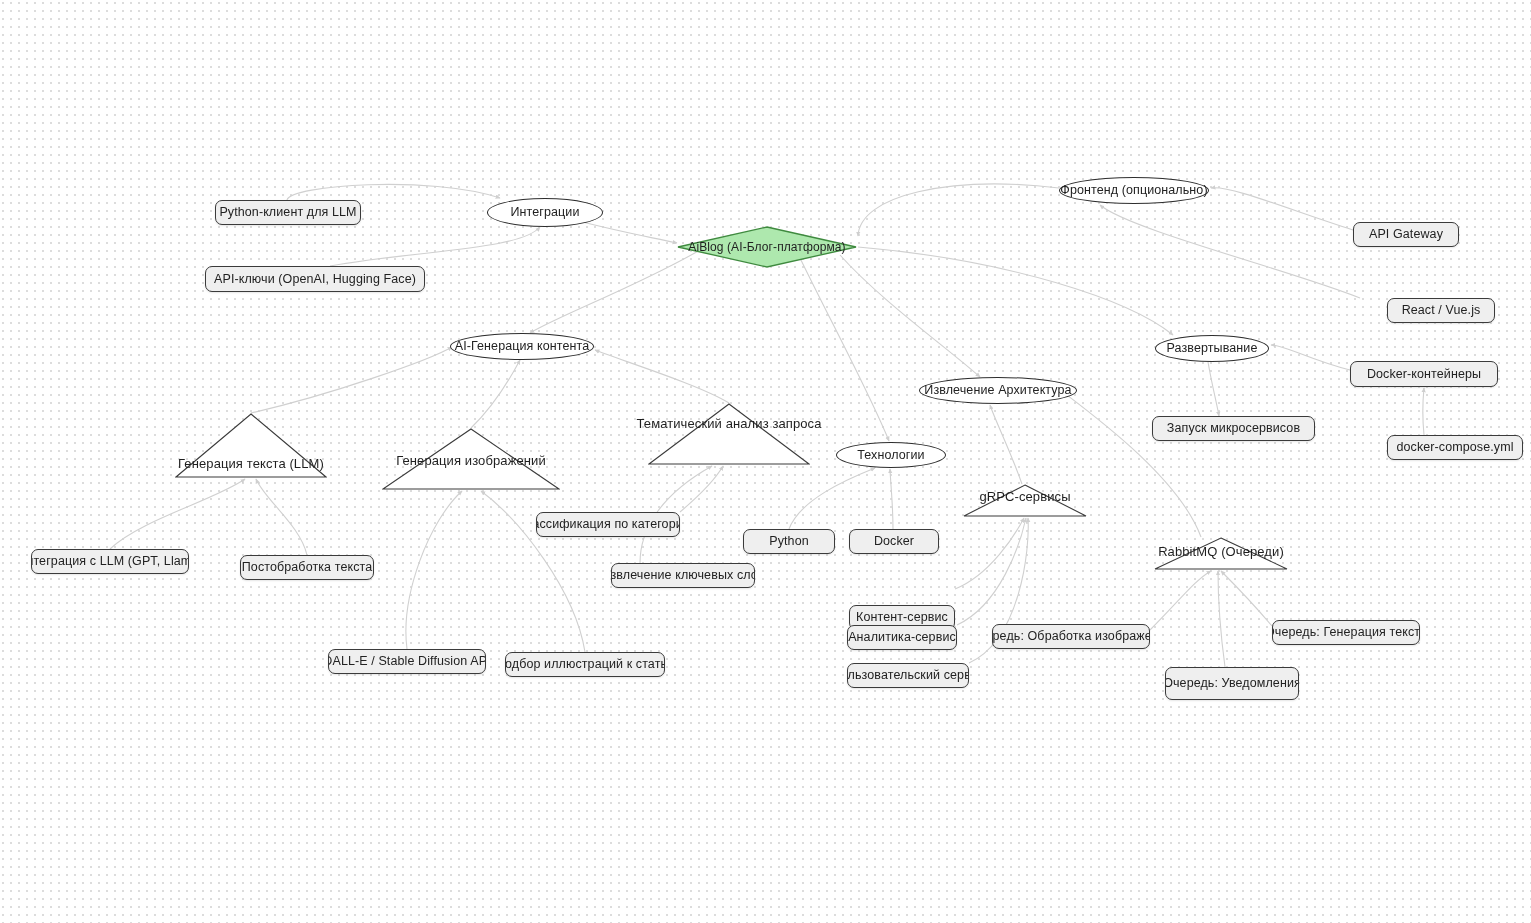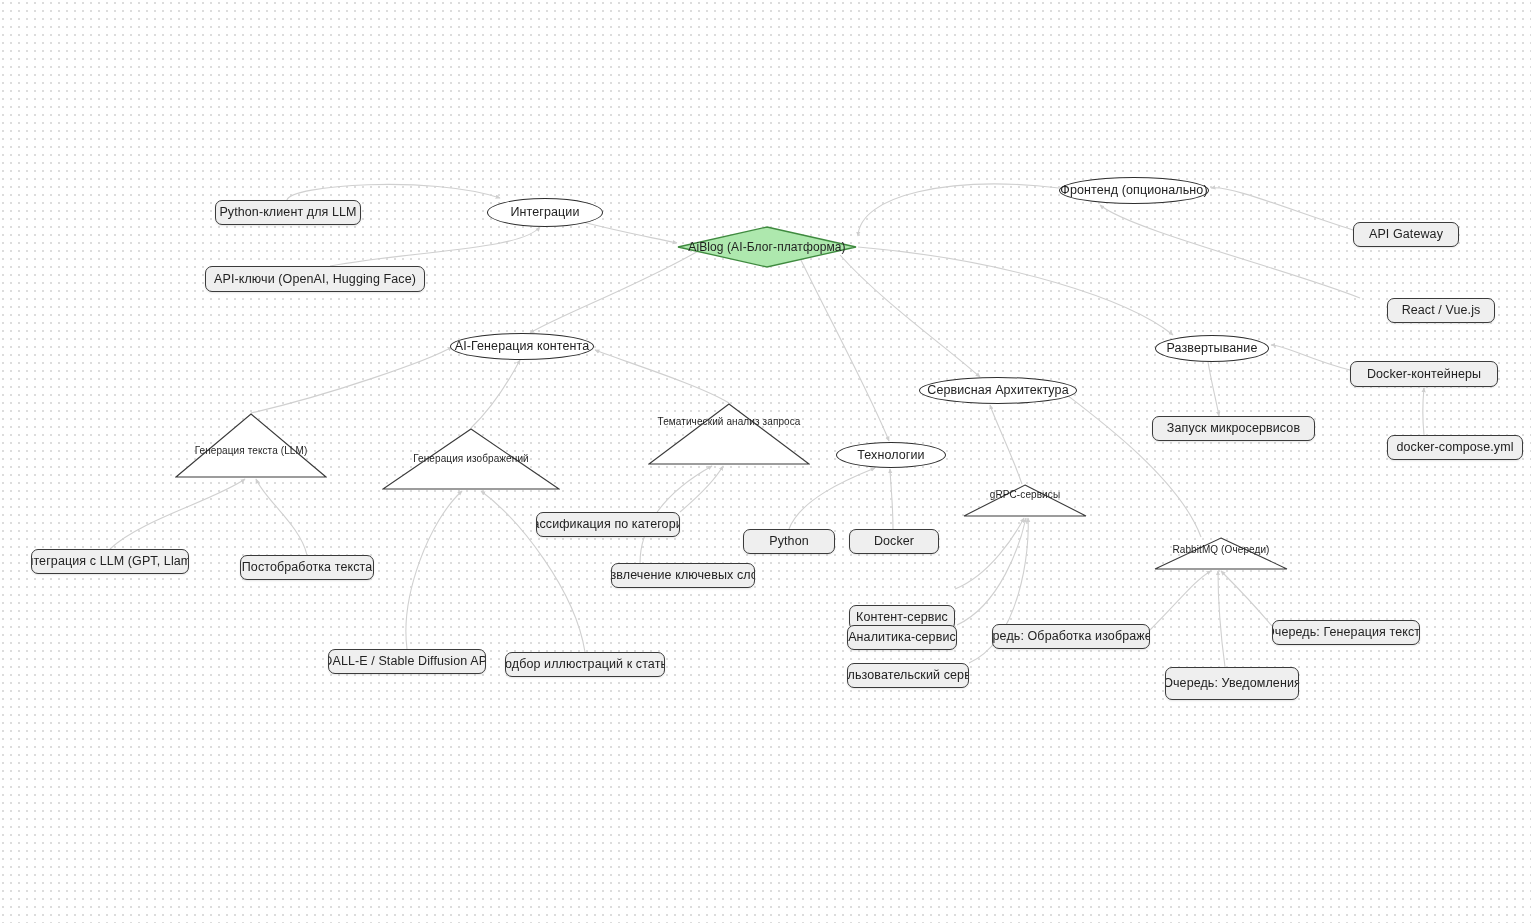--- a/index.html
+++ b/index.html
@@ -82,21 +82,21 @@
     justify-content: center;
   }
   .node.triangle .tshape {
     position: absolute;
     left: 0; top: 0;
     width: 100%; height: 100%;
   }
   .node.triangle .tlabel {
     position: relative;
     z-index: 2;
-    font-size: 10px;
+    font-size: 13px;
     color: #1f1f1f;
     white-space: nowrap;
   }
 </style>
 </head>
 <body>
 
 <div id="canvas">
   <svg id="edges" viewBox="0 0 1531 923" width="1531" height="923">
     <defs>
@@ -155,21 +155,21 @@
       <div class="node rect" style="left: 205px; top: 266px; width: 220px; height: 26px;">
         <span>API-ключи (OpenAI, Hugging Face)</span>
       </div>
       <div class="node ellipse" style="left: 450px; top: 333px; width: 144px; height: 27px;">
         <span>AI-Генерация контента</span>
       </div>
       <div class="node triangle" style="left: 175px; top: 413px; width: 152px; height: 65px;">
         <svg class="tshape" viewBox="0 0 152 65">
           <polygon points="76,1 151,64 1,64" fill="#ffffff" stroke="#3b3b3b" stroke-width="1.1"></polygon>
         </svg>
-        <span class="tlabel" style="margin-top: 33px;">Генерация текста (LLM)</span>
+        <span class="tlabel" style="margin-top: 44px;">Генерация текста (LLM)</span>
       </div>
       <div class="node triangle" style="left: 382px; top: 428px; width: 178px; height: 62px;">
         <svg class="tshape" viewBox="0 0 178 62">
           <polygon points="89,1 177,61 1,61" fill="#ffffff" stroke="#3b3b3b" stroke-width="1.1"></polygon>
         </svg>
         <span class="tlabel" style="margin-top: 26px;">Генерация изображений</span>
       </div>
       <div class="node triangle" style="left: 648px; top: 403px; width: 162px; height: 62px;">
         <svg class="tshape" viewBox="0 0 162 62">
           <polygon points="81,1 161,61 1,61" fill="#ffffff" stroke="#3b3b3b" stroke-width="1.1"></polygon>
@@ -188,21 +188,21 @@
       <div class="node rect" style="left: 505px; top: 652px; width: 160px; height: 25px;">
         <span>Подбор иллюстраций к статье</span>
       </div>
       <div class="node rect" style="left: 536px; top: 512px; width: 144px; height: 25px;">
         <span>Классификация по категориям</span>
       </div>
       <div class="node rect" style="left: 611px; top: 563px; width: 144px; height: 25px;">
         <span>Извлечение ключевых слов</span>
       </div>
       <div class="node ellipse" style="left: 919px; top: 377px; width: 158px; height: 27px;">
-        <span>Сервисная Архитектура</span>
+        <span>Извлечение Архитектура</span>
       </div>
       <div class="node ellipse" style="left: 836px; top: 442px; width: 110px; height: 26px;">
         <span>Технологии</span>
       </div>
       <div class="node rect" style="left: 743px; top: 529px; width: 92px; height: 25px;">
         <span>Python</span>
       </div>
       <div class="node rect" style="left: 849px; top: 529px; width: 90px; height: 25px;">
         <span>Docker</span>
       </div>

